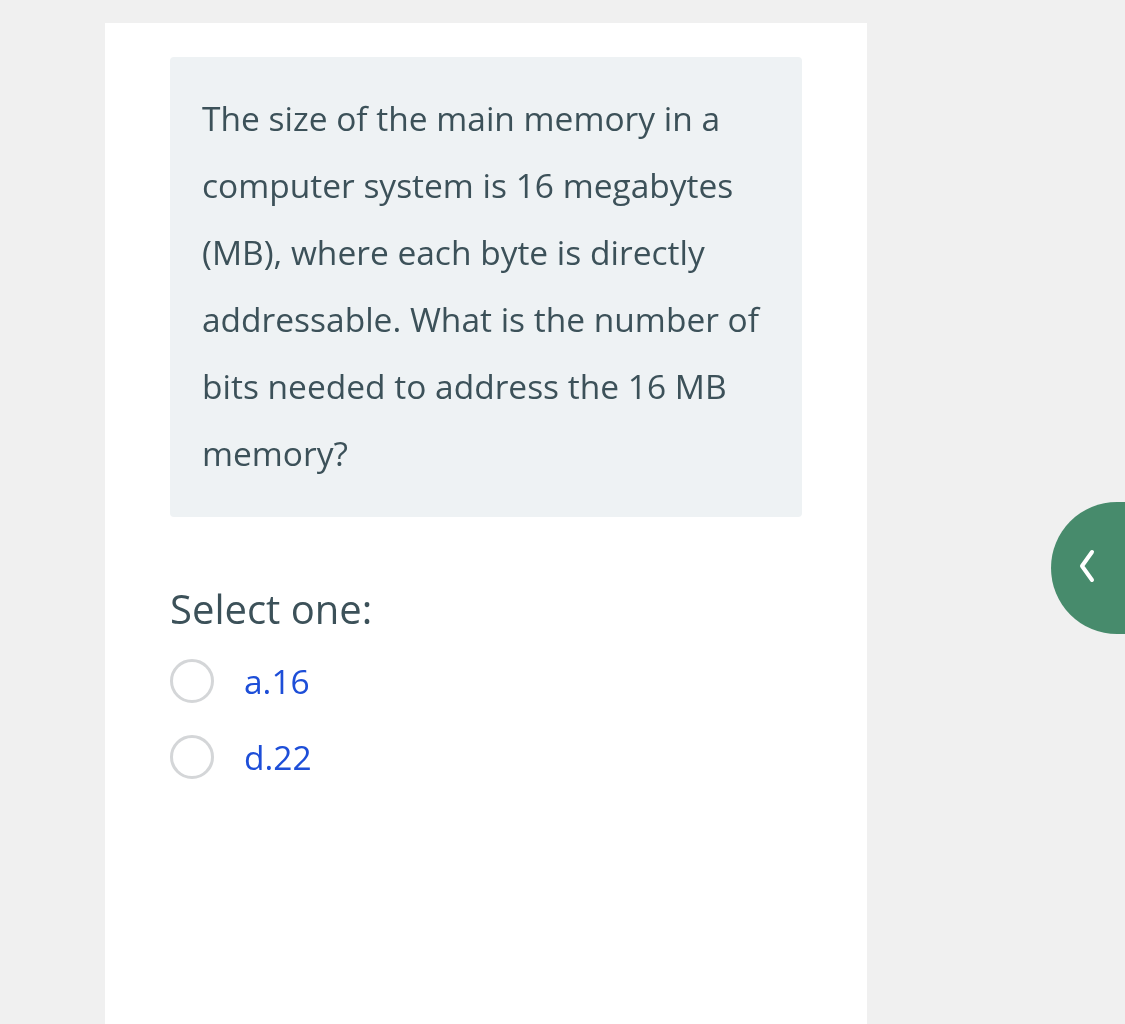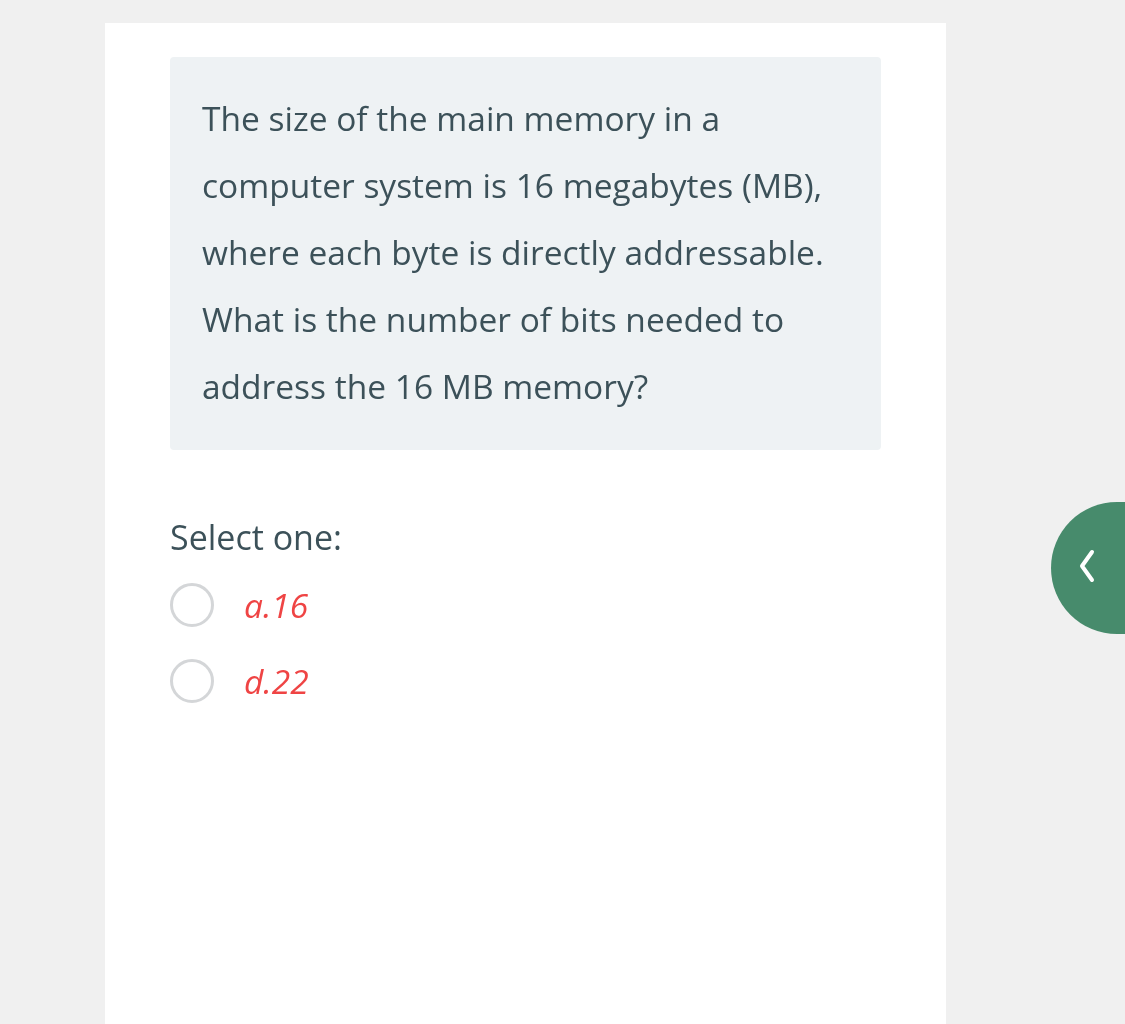--- a/index.html
+++ b/index.html
@@ -9,37 +9,37 @@
     }
     body {
       font-family: -apple-system, BlinkMacSystemFont, "Segoe UI", "Open Sans", sans-serif;
       background: #f0f0f0;
       width: 1125px;
       height: 1024px;
       position: relative;
     }
     .card {
       background: #ffffff;
-      width: 841px;
+      width: 762px;
       margin-left: 105px;
       margin-top: 23px;
       padding: 34px 65px 60px 65px;
       min-height: 1001px;
     }
     .question-box {
       background: #eef2f4;
       border-radius: 4px;
       padding: 28px 32px 30px 32px;
       color: #3c5159;
       font-size: 33.5px;
       line-height: 2.0;
     }
     .prompt-text {
       color: #3c5159;
-      font-size: 34px;
+      font-size: 40px;
       margin-top: 64px;
       margin-bottom: 22px;
     }
     .options {
       display: flex;
       flex-direction: column;
       gap: 30px;
     }
     .option-row {
       display: flex;
@@ -49,23 +49,22 @@
     .radio-circle {
       width: 44px;
       height: 44px;
       border: 3px solid #d4d6d8;
       border-radius: 50%;
       flex-shrink: 0;
       cursor: pointer;
       background: #ffffff;
     }
     .option-label {
-      color: #ef4444;
+      color: #1d4ed8;
       font-size: 33.5px;
-      font-style: italic;
     }
     .side-fab {
       position: absolute;
       right: 0;
       top: 502px;
       width: 74px;
       height: 132px;
       background: #478b6c;
       border-radius: 66px 0 0 66px;
       display: flex;

